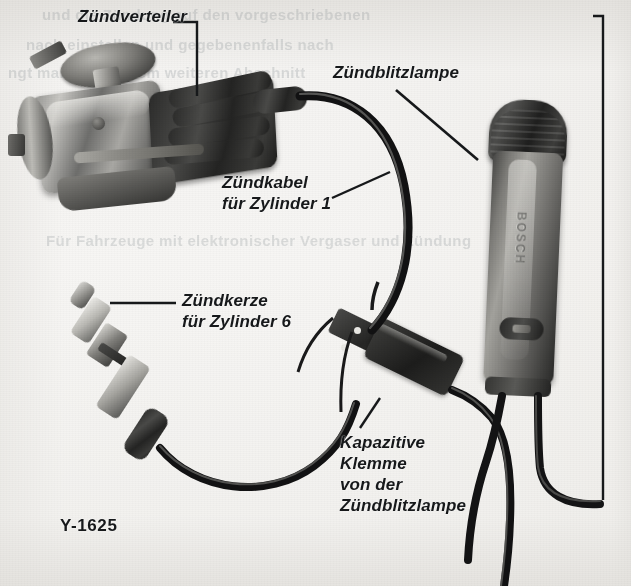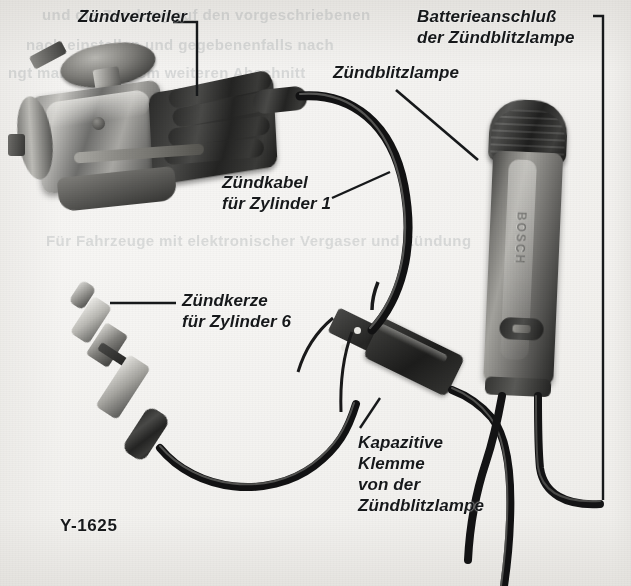--- a/index.html
+++ b/index.html
@@ -221,32 +221,30 @@
 
     <line x1="332" y1="198" x2="390" y2="172" stroke="#17191b" stroke-width="2.4"></line>
 
     <line x1="176" y1="303" x2="110" y2="303" stroke="#17191b" stroke-width="2.4"></line>
 
     <line x1="360" y1="428" x2="380" y2="398" stroke="#17191b" stroke-width="2.4"></line>
   </svg>
 
   <div class="label" style="left:78px;top:6px;">Zündverteiler</div>
 
-  <div class="label" style="left:417px;top:6px;text-align:left;">Batterieanschluß
-der Zündblitzlampe</div>
 
   <div class="label" style="left:333px;top:62px;">Zündblitzlampe</div>
 
   <div class="label" style="left:222px;top:172px;">Zündkabel
 für Zylinder 1</div>
 
   <div class="label" style="left:182px;top:290px;">Zündkerze
 für Zylinder 6</div>
 
-  <div class="label" style="left:358px;top:432px;">Kapazitive
+  <div class="label" style="left:340px;top:432px;">Kapazitive
 Klemme
 von der
 Zündblitzlampe</div>
 
   <div class="figid" style="left:60px;top:516px;">Y-1625</div>
 
   <div class="grain"></div>
 </div>
 
 </body></html>

